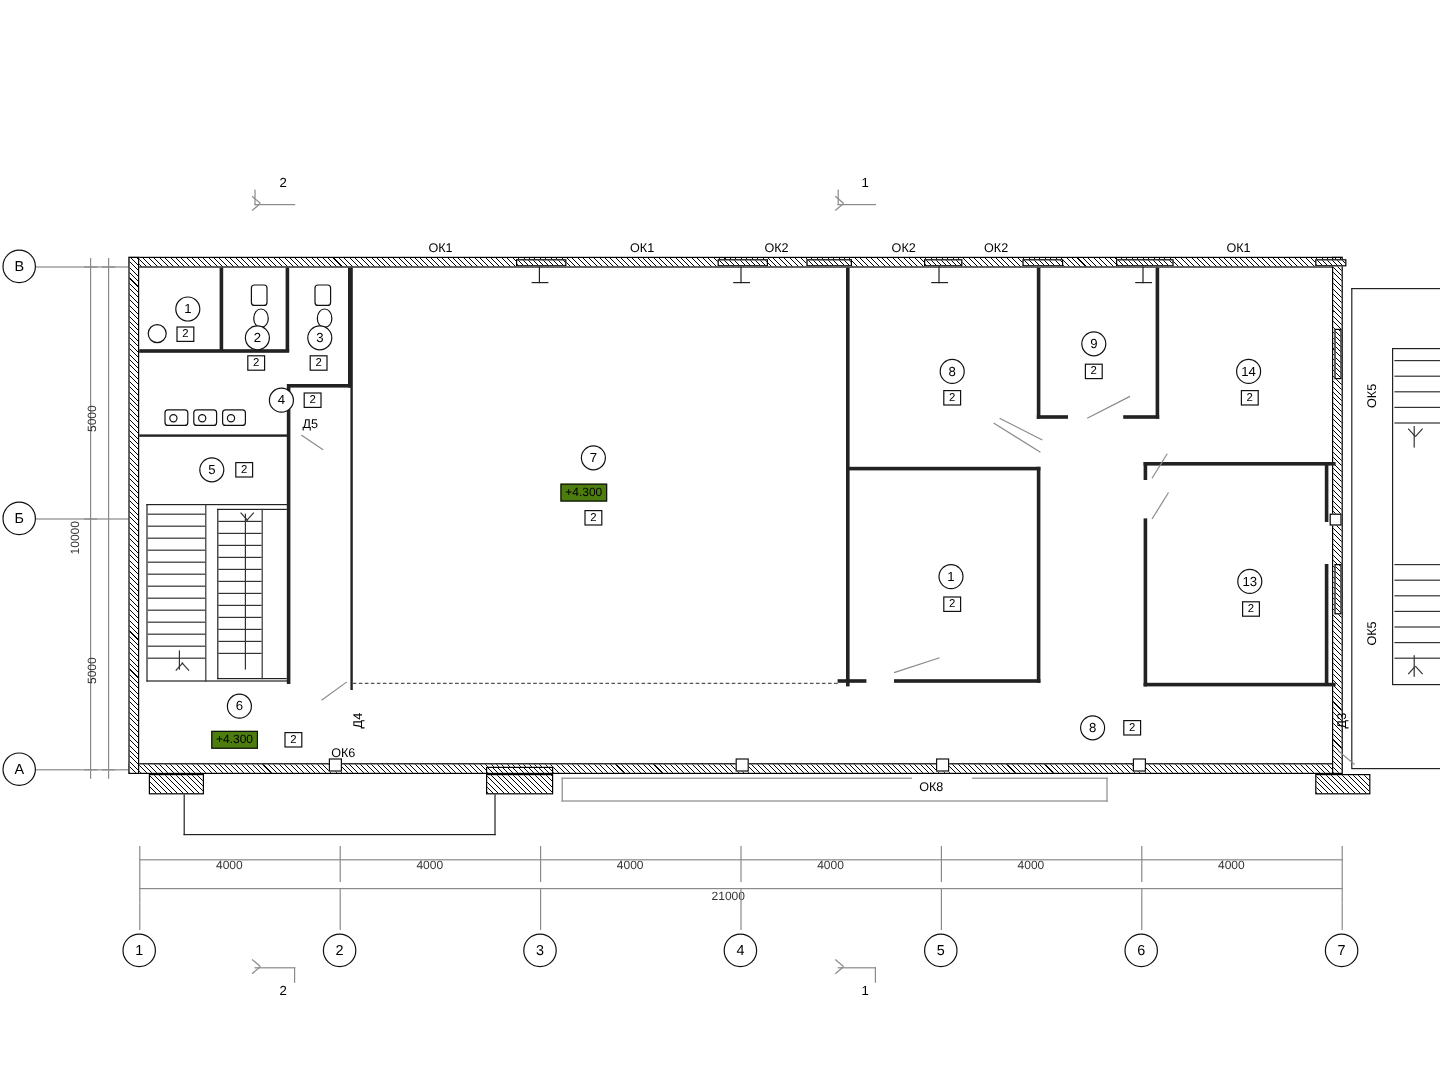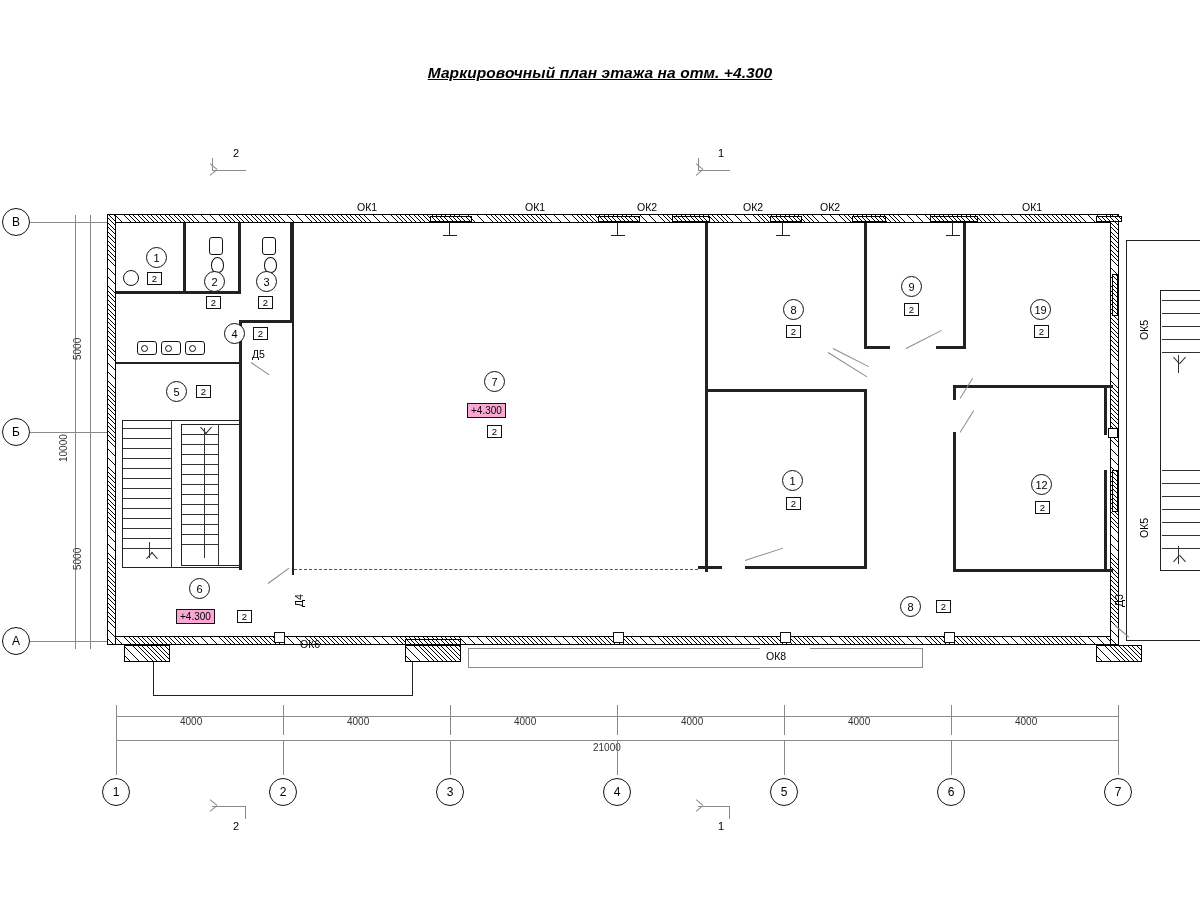--- a/index.html
+++ b/index.html
@@ -84,21 +84,21 @@
     white-space: nowrap;
     transform-origin: 0 0;
     transform: rotate(-90deg);
   }
   .elev {
     position: absolute;
     border: 1px solid #111;
     box-sizing: border-box;
     font-size: 10px;
     padding: 1px 3px;
-    background: #f9a8d4;
+    background: #4d7c0f;
     white-space: nowrap;
   }
   .axis-c {
     position: absolute;
     width: 28px;
     height: 28px;
     border: 1px solid #111;
     border-radius: 50%;
     box-sizing: border-box;
     display: flex;
@@ -136,21 +136,20 @@
     transform-origin: 0 0;
     transform: rotate(-90deg);
     white-space: nowrap;
   }
 </style>
 </head>
 <body>
 
 <div id="sheet">
 
-  <div class="title">Маркировочный план этажа на отм. +4.300</div>
 
   <div>
     <div class="ln" style="left:212px;top:170px;width:34px;height:1px;"></div>
     <div class="ln" style="left:212px;top:158px;width:1px;height:13px;"></div>
     <div class="ln" style="left:209px;top:166px;width:9px;height:1px;transform:rotate(40deg);"></div>
     <div class="ln" style="left:209px;top:172px;width:9px;height:1px;transform:rotate(-40deg);"></div>
     <div class="secmark" style="left:233px;top:147px;">2</div>
   </div>
   <div>
     <div class="ln" style="left:698px;top:170px;width:32px;height:1px;"></div>
@@ -262,21 +261,21 @@
   <div class="vlbl" style="left:1138px;top:538px;">ОК5</div>
   <div class="winh" style="left:1112px;top:274px;width:6px;height:42px;"></div>
   <div class="winh" style="left:1112px;top:470px;width:6px;height:42px;"></div>
   <div class="wallthin" style="left:1108px;top:428px;width:8px;height:8px;border:1px solid #000;background:#fff;"></div>
 
   <div class="winh" style="left:405px;top:639px;width:56px;height:6px;"></div>
   <div class="win" style="left:274px;top:632px;width:11px;height:11px;"></div>
   <div class="win" style="left:613px;top:632px;width:11px;height:11px;"></div>
   <div class="win" style="left:780px;top:632px;width:11px;height:11px;"></div>
   <div class="win" style="left:944px;top:632px;width:11px;height:11px;"></div>
-  <div class="lbl" style="left:276px;top:638px;margin-left:24px;">ОК6</div>
+  <div class="lbl" style="left:276px;top:622px;">ОК6</div>
   <div class="lbl" style="left:766px;top:650px;">ОК8</div>
   <div class="ln" style="left:468px;top:648px;width:292px;height:1px;"></div>
   <div class="ln" style="left:810px;top:648px;width:113px;height:1px;"></div>
   <div class="ln" style="left:468px;top:648px;width:1px;height:20px;"></div>
   <div class="ln" style="left:922px;top:648px;width:1px;height:20px;"></div>
   <div class="ln" style="left:468px;top:667px;width:455px;height:1px;"></div>
 
   <div class="wallthin" style="left:183px;top:223px;width:3px;height:70px;"></div>
   <div class="wallthin" style="left:238px;top:223px;width:3px;height:70px;"></div>
   <div class="wallthin" style="left:116px;top:291px;width:125px;height:3px;"></div>
@@ -398,24 +397,24 @@
 
   <div class="circle" style="left:901px;top:276px;width:21px;height:21px;">9</div>
   <div class="sq" style="left:904px;top:303px;width:15px;height:13px;">2</div>
 
   <div class="circle" style="left:782px;top:470px;width:21px;height:21px;">1</div>
   <div class="sq" style="left:786px;top:497px;width:15px;height:13px;">2</div>
 
   <div class="circle" style="left:900px;top:596px;width:21px;height:21px;">8</div>
   <div class="sq" style="left:936px;top:600px;width:15px;height:13px;">2</div>
 
-  <div class="circle" style="left:1030px;top:299px;width:21px;height:21px;">19</div>
+  <div class="circle" style="left:1030px;top:299px;width:21px;height:21px;">14</div>
   <div class="sq" style="left:1034px;top:325px;width:15px;height:13px;">2</div>
 
-  <div class="circle" style="left:1031px;top:474px;width:21px;height:21px;">12</div>
+  <div class="circle" style="left:1031px;top:474px;width:21px;height:21px;">13</div>
   <div class="sq" style="left:1035px;top:501px;width:15px;height:13px;">2</div>
 
   <div class="lbl" style="left:252px;top:348px;">Д5</div>
   <div class="ln" style="left:251px;top:362px;width:22px;height:1px;transform:rotate(34deg);transform-origin:left;"></div>
   <div class="vlbl" style="left:293px;top:607px;">Д4</div>
   <div class="ln" style="left:268px;top:583px;width:26px;height:1px;transform:rotate(-36deg);transform-origin:left;"></div>
   <div class="vlbl" style="left:1113px;top:607px;">Д3</div>
   <div class="ln" style="left:1115px;top:625px;width:18px;height:1px;transform:rotate(40deg);transform-origin:left;"></div>
 
   <div class="ln" style="left:116px;top:716px;width:1003px;height:1px;"></div>

